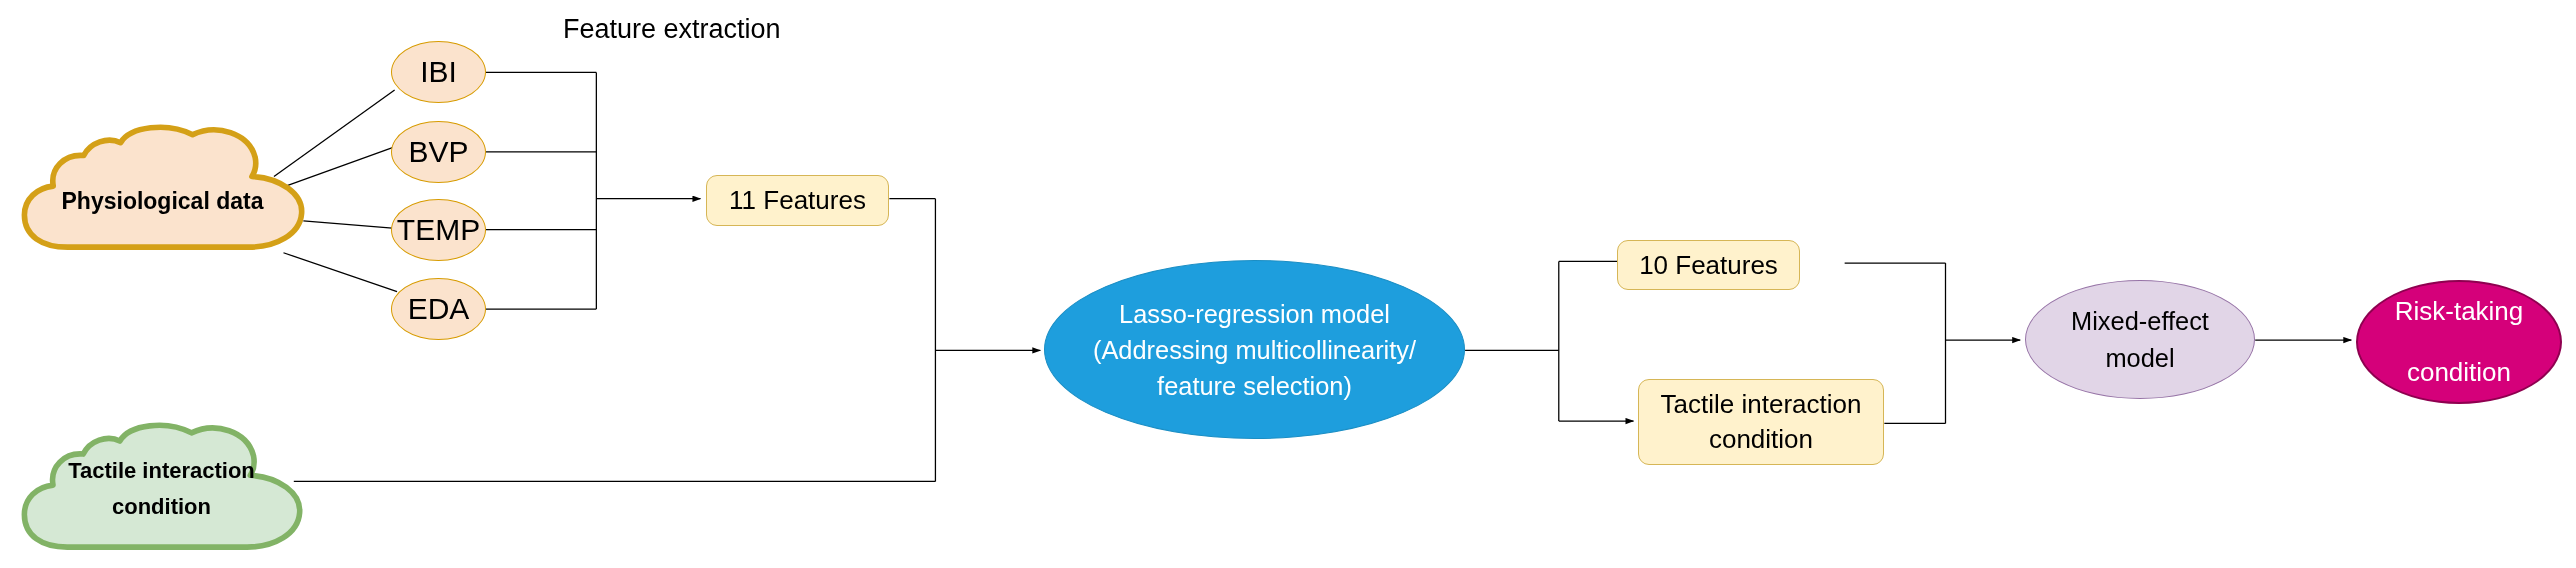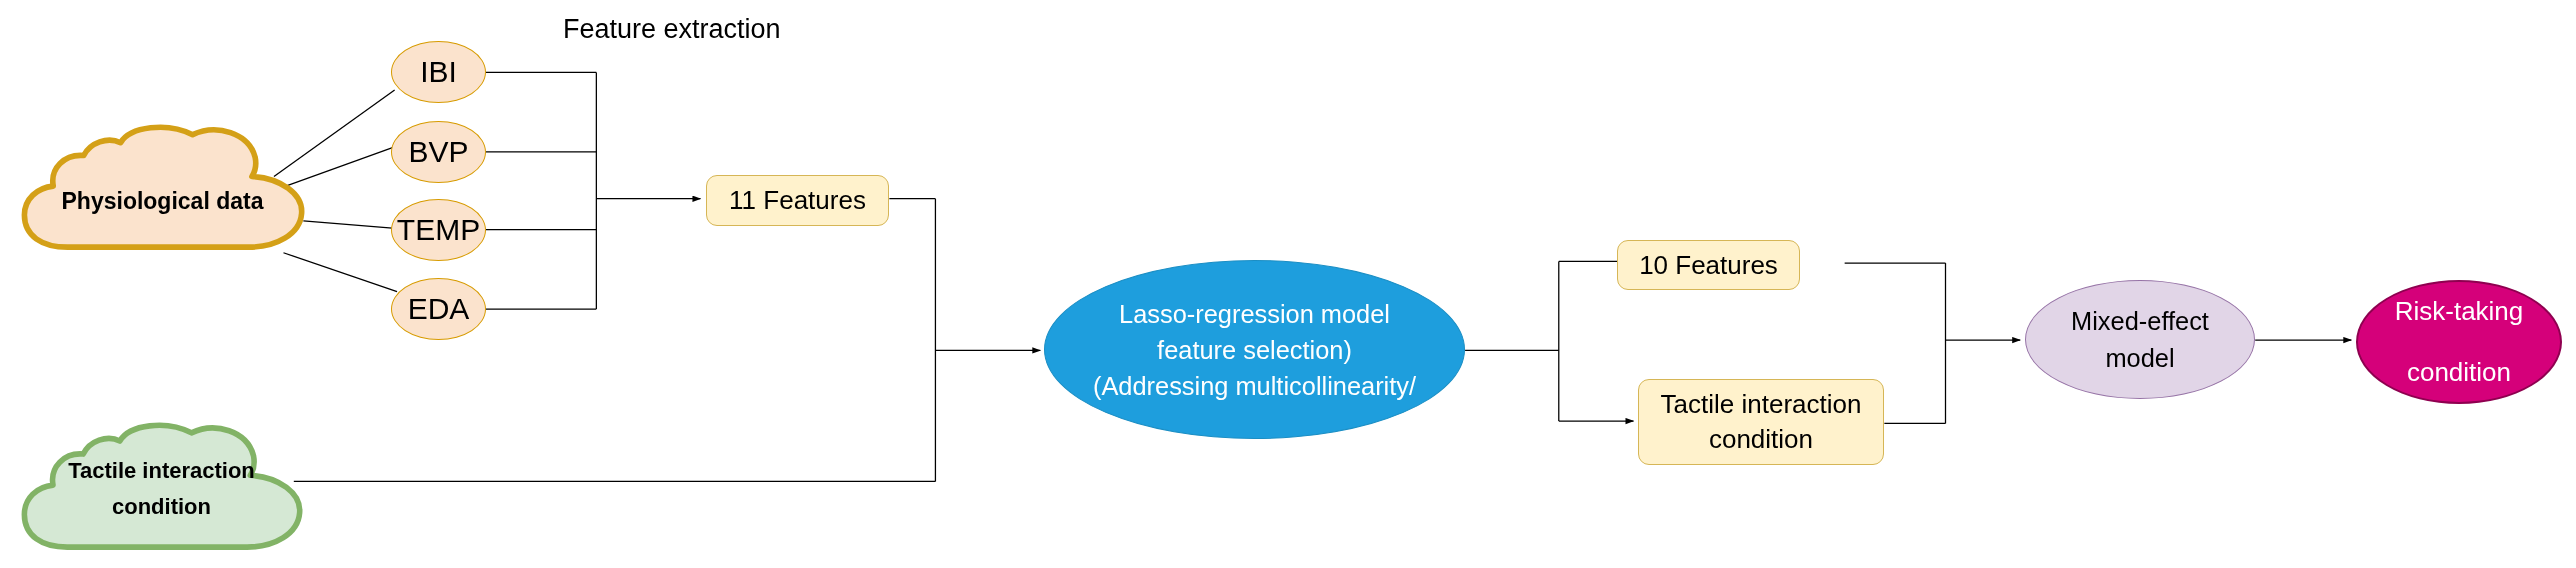--- a/index.html
+++ b/index.html
@@ -114,22 +114,22 @@
   <div class="signal-ellipse" style="left:391px;top:121px;">BVP</div>
   <div class="signal-ellipse" style="left:391px;top:199px;">TEMP</div>
   <div class="signal-ellipse" style="left:391px;top:278px;">EDA</div>
 
   <div class="yellow-box" style="left:706px;top:175px;width:183px;height:51px;">
     <div>11 Features</div>
   </div>
 
   <div class="big-ellipse lasso" style="left:1044px;top:260px;width:421px;height:179px;">
     <div>Lasso-regression model</div>
+    <div>(Addressing multicollinearity/</div>
     <div>feature selection)</div>
-    <div>(Addressing multicollinearity/</div>
   </div>
 
   <div class="yellow-box" style="left:1573px;top:240px;width:183px;height:50px;margin-left:44px;">
     <div>10 Features</div>
   </div>
 
   <div class="yellow-box" style="left:1638px;top:379px;width:246px;height:86px;">
     <div>Tactile interaction</div>
     <div>condition</div>
   </div>

